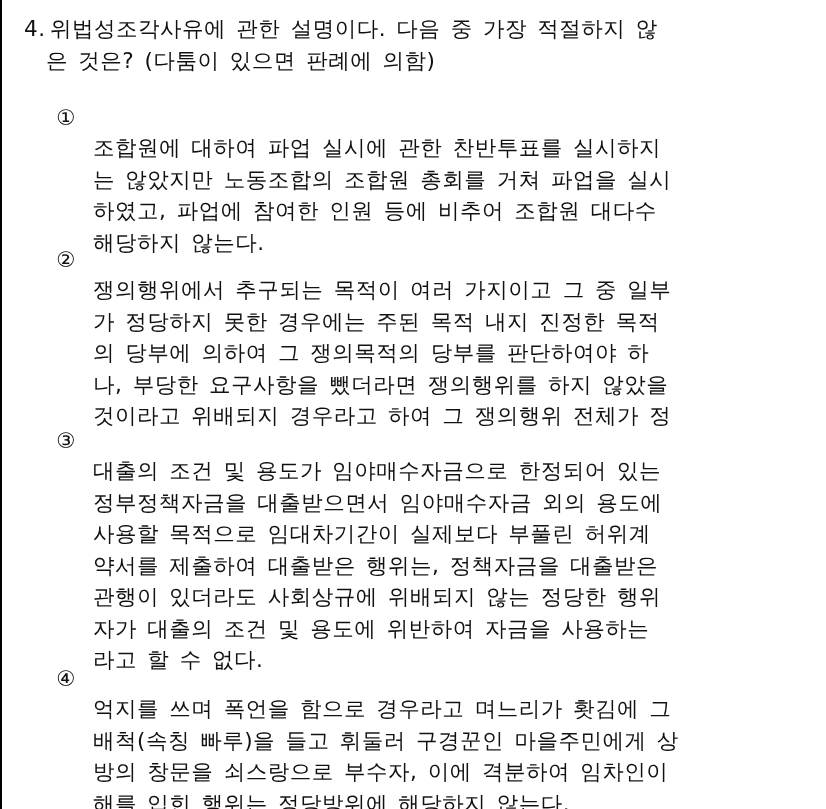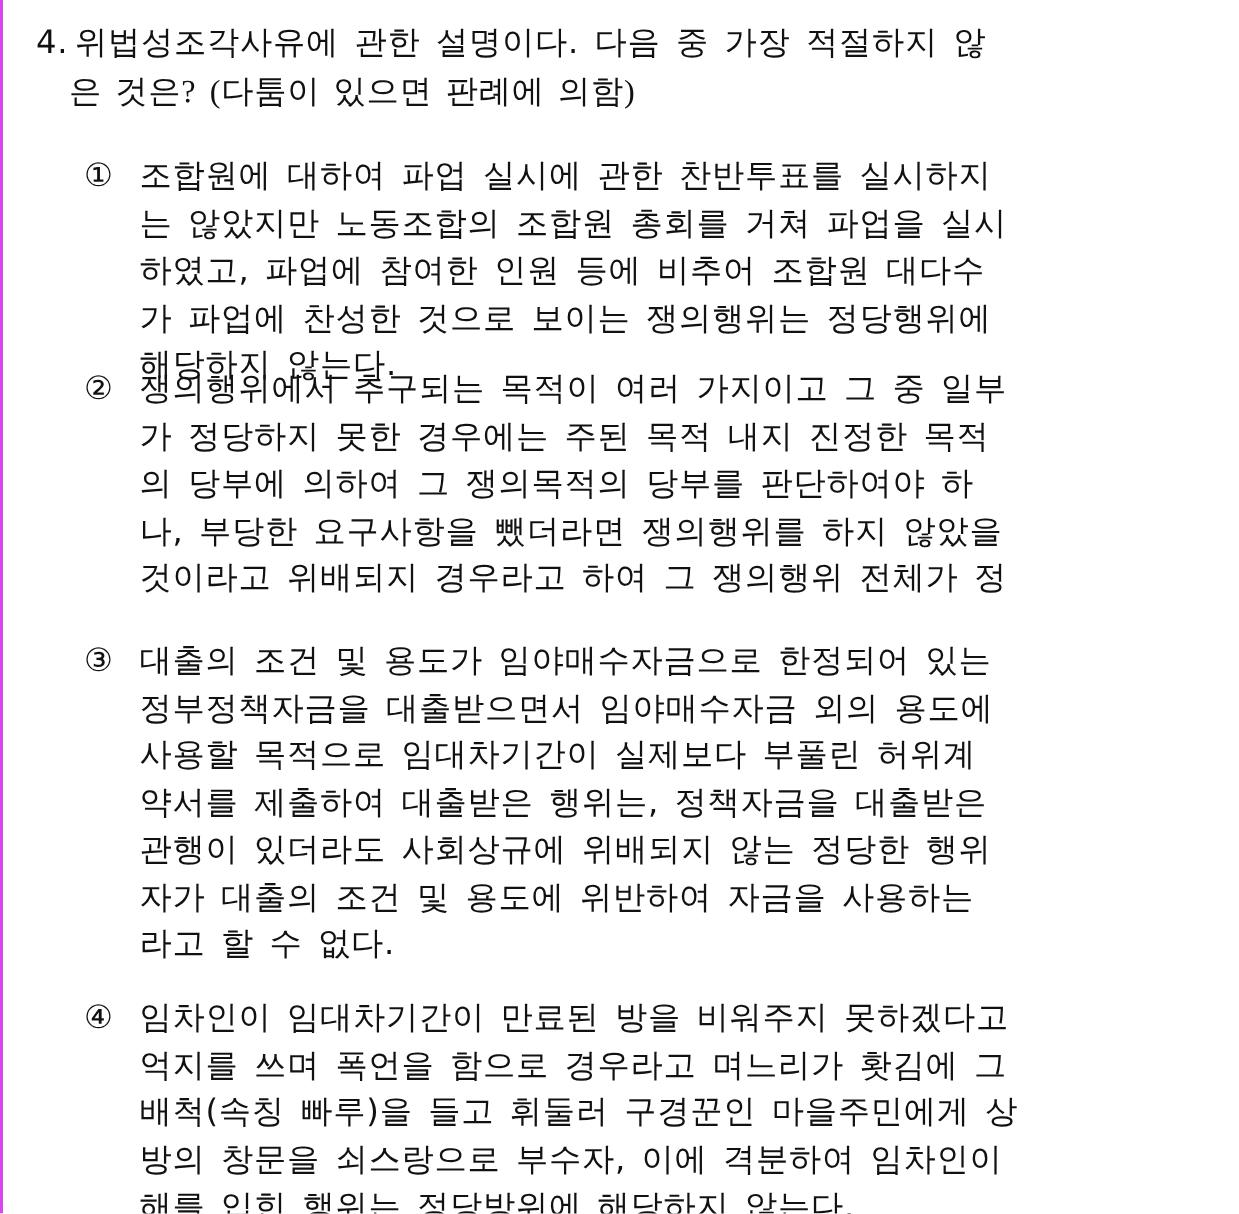--- a/index.html
+++ b/index.html
@@ -14,39 +14,38 @@
       position: relative;
       font-family: "DejaVu Sans", "Liberation Sans", sans-serif;
       color: #111111;
     }
     .page {
       position: absolute;
       left: 0;
       top: 0;
       width: 826px;
       height: 809px;
-      border-left: 2px solid #d946ef;
+      border-left: 2px solid #000000;
       box-sizing: border-box;
     }
     .question {
       position: absolute;
       left: 22px;
       top: 13px;
       width: 770px;
       font-size: 21.5px;
       line-height: 32px;
       letter-spacing: 0.5px;
       word-spacing: 3px;
     }
     .q-line {
       white-space: nowrap;
     }
     .q-line.indent {
       padding-left: 22px;
-      font-family: Liberation Serif, serif;
     }
     .q-num {
       display: inline-block;
       width: 26px;
     }
     .choice {
       position: absolute;
       left: 54px;
       width: 740px;
       font-size: 21.5px;
@@ -55,20 +54,21 @@
       word-spacing: 3px;
     }
     .choice-marker {
       position: absolute;
       left: 0;
       top: 0;
       width: 30px;
     }
     .choice-body {
       margin-left: 37px;
+      margin-top: 30px;
     }
     .c-line {
       white-space: nowrap;
     }
     #choice-1 { top: 102px; }
     #choice-2 { top: 244px; }
     #choice-3 { top: 425px; }
     #choice-4 { top: 663px; }
   </style>
 </head>
@@ -80,21 +80,20 @@
     <div class="q-line"><span class="q-num">4.</span><span>위법성조각사유에 관한 설명이다. 다음 중 가장 적절하지 않</span></div>
     <div class="q-line indent"><span>은 것은? (다툼이 있으면 판례에 의함)</span></div>
   </div>
 
   <div class="choice" id="choice-1">
     <span class="choice-marker">①</span>
     <div class="choice-body">
       <div class="c-line">조합원에 대하여 파업 실시에 관한 찬반투표를 실시하지</div>
       <div class="c-line">는 않았지만 노동조합의 조합원 총회를 거쳐 파업을 실시</div>
       <div class="c-line">하였고, 파업에 참여한 인원 등에 비추어 조합원 대다수</div>
-      <div class="c-line">가 파업에 찬성한 것으로 보이는 쟁의행위는 정당행위에</div>
       <div class="c-line">해당하지 않는다.</div>
     </div>
   </div>
 
   <div class="choice" id="choice-2">
     <span class="choice-marker">②</span>
     <div class="choice-body">
       <div class="c-line">쟁의행위에서 추구되는 목적이 여러 가지이고 그 중 일부</div>
       <div class="c-line">가 정당하지 못한 경우에는 주된 목적 내지 진정한 목적</div>
       <div class="c-line">의 당부에 의하여 그 쟁의목적의 당부를 판단하여야 하</div>
@@ -112,21 +111,20 @@
       <div class="c-line">약서를 제출하여 대출받은 행위는, 정책자금을 대출받은</div>
       <div class="c-line">관행이 있더라도 사회상규에 위배되지 않는 정당한 행위</div>
       <div class="c-line">자가 대출의 조건 및 용도에 위반하여 자금을 사용하는</div>
       <div class="c-line">라고 할 수 없다.</div>
     </div>
   </div>
 
   <div class="choice" id="choice-4">
     <span class="choice-marker">④</span>
     <div class="choice-body">
-      <div class="c-line">임차인이 임대차기간이 만료된 방을 비워주지 못하겠다고</div>
       <div class="c-line">억지를 쓰며 폭언을 함으로 경우라고 며느리가 홧김에 그</div>
       <div class="c-line">배척(속칭 빠루)을 들고 휘둘러 구경꾼인 마을주민에게 상</div>
       <div class="c-line">방의 창문을 쇠스랑으로 부수자, 이에 격분하여 임차인이</div>
       <div class="c-line">해를 입힌 행위는 정당방위에 해당하지 않는다.</div>
     </div>
   </div>
 
 </div>
 
 </body></html>

